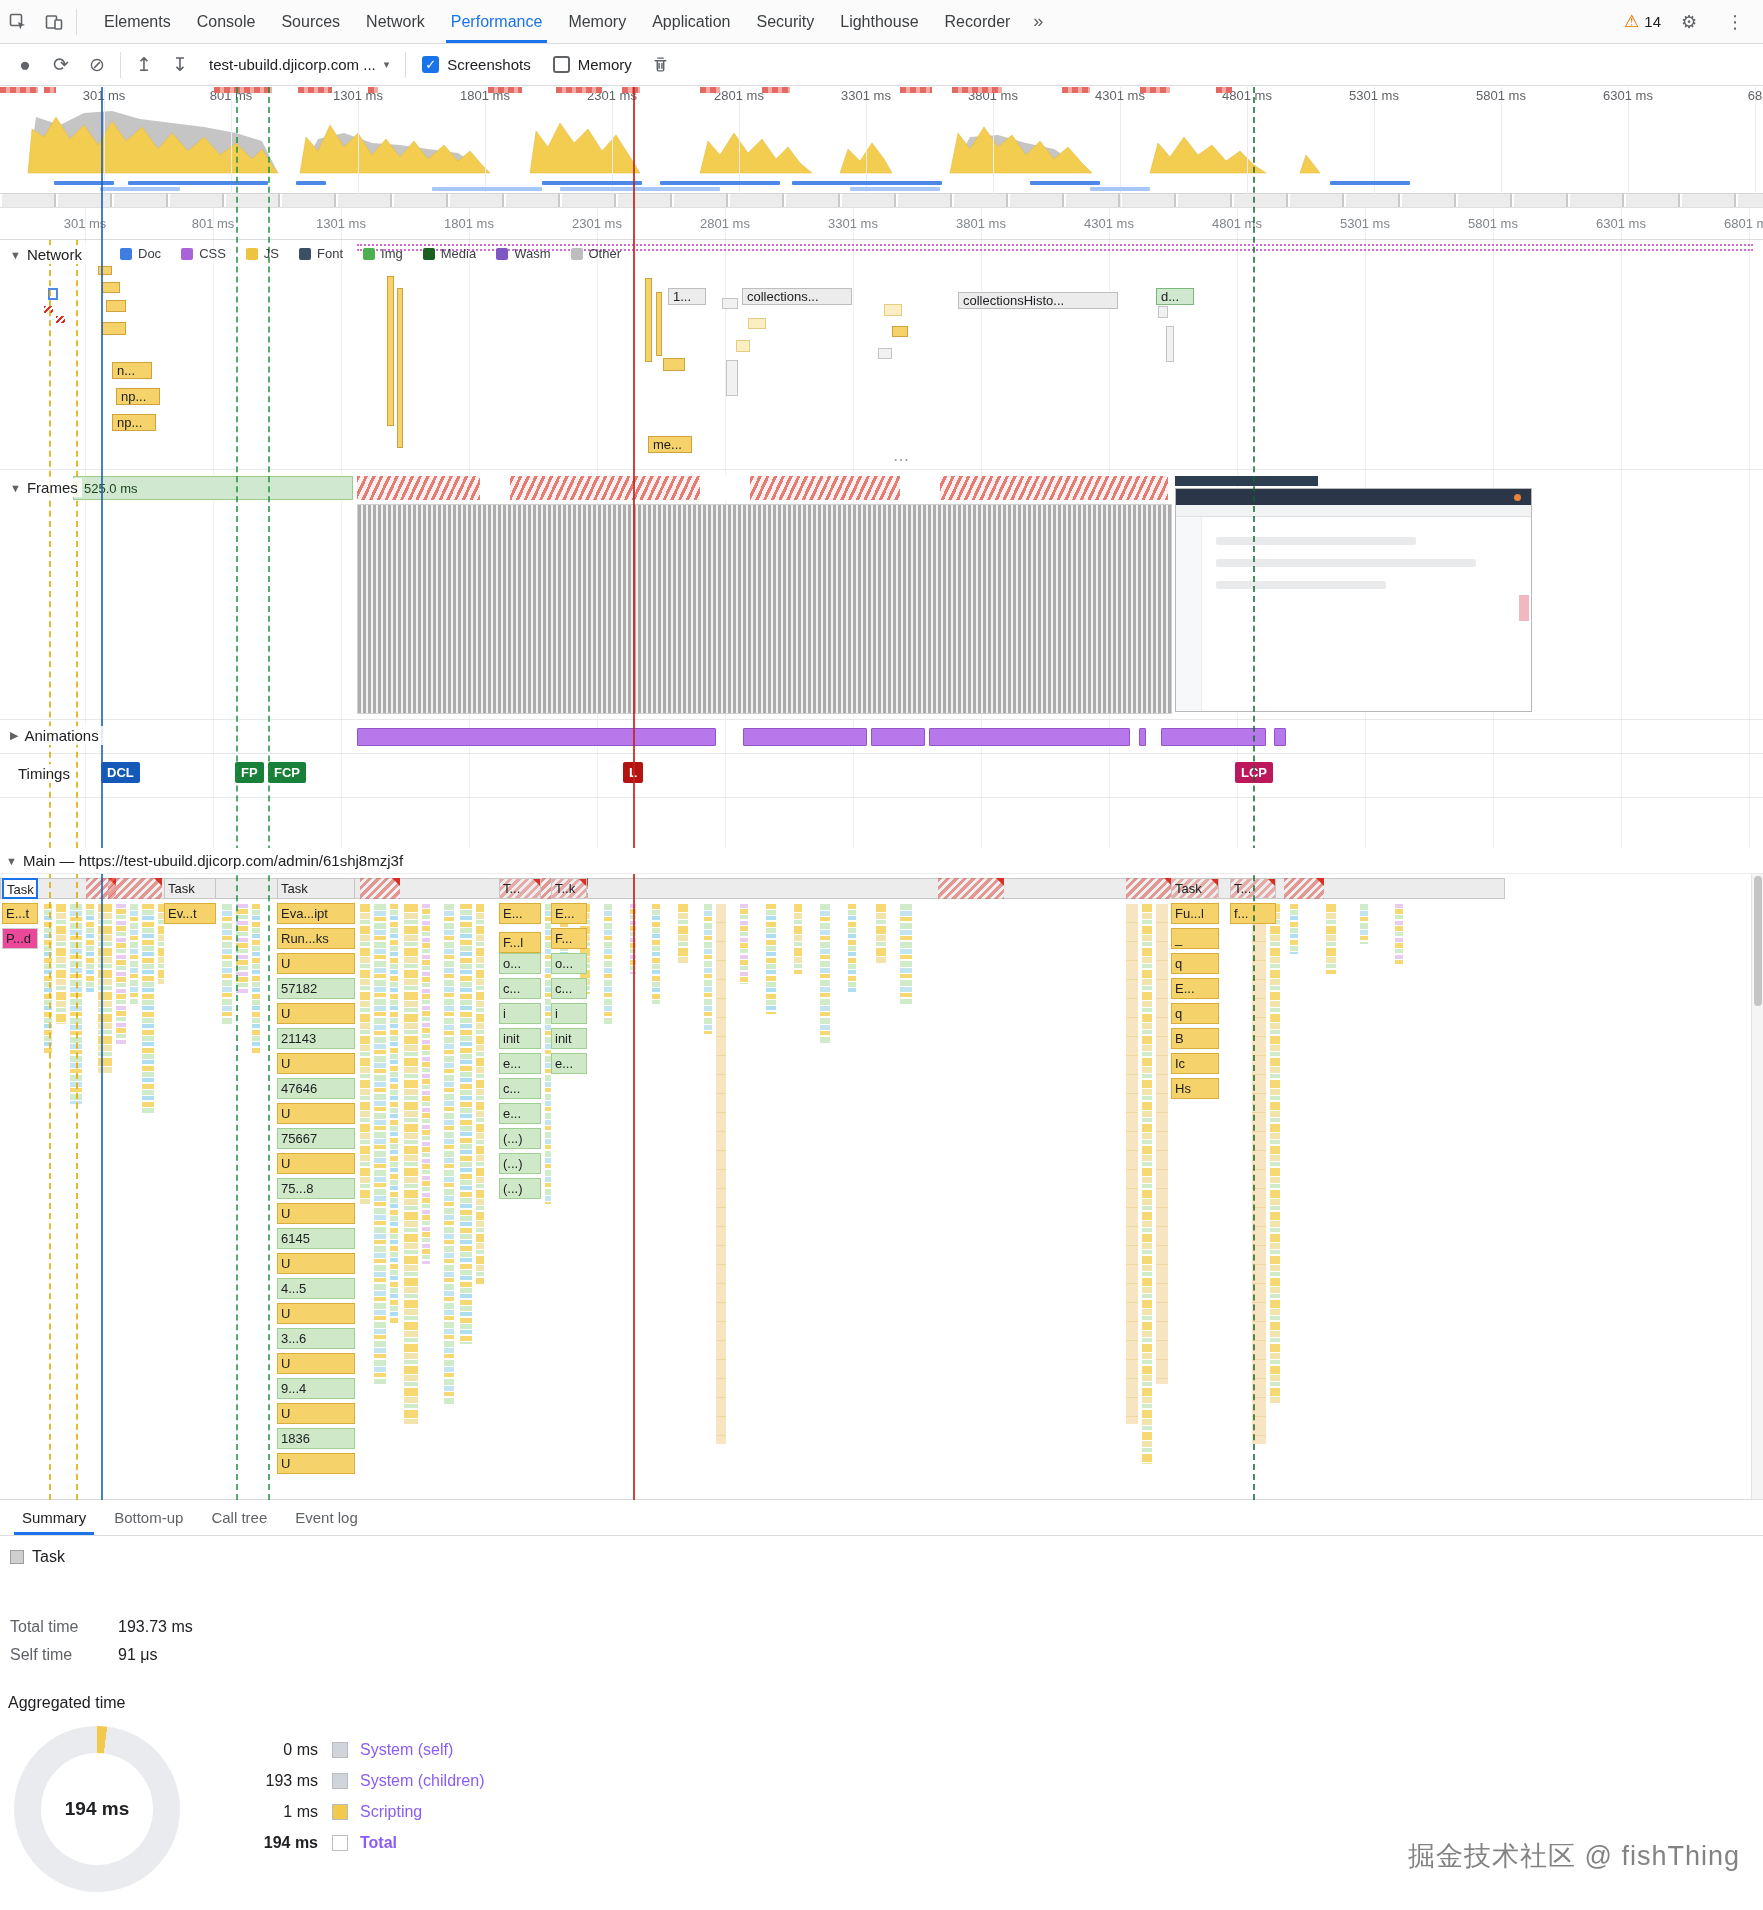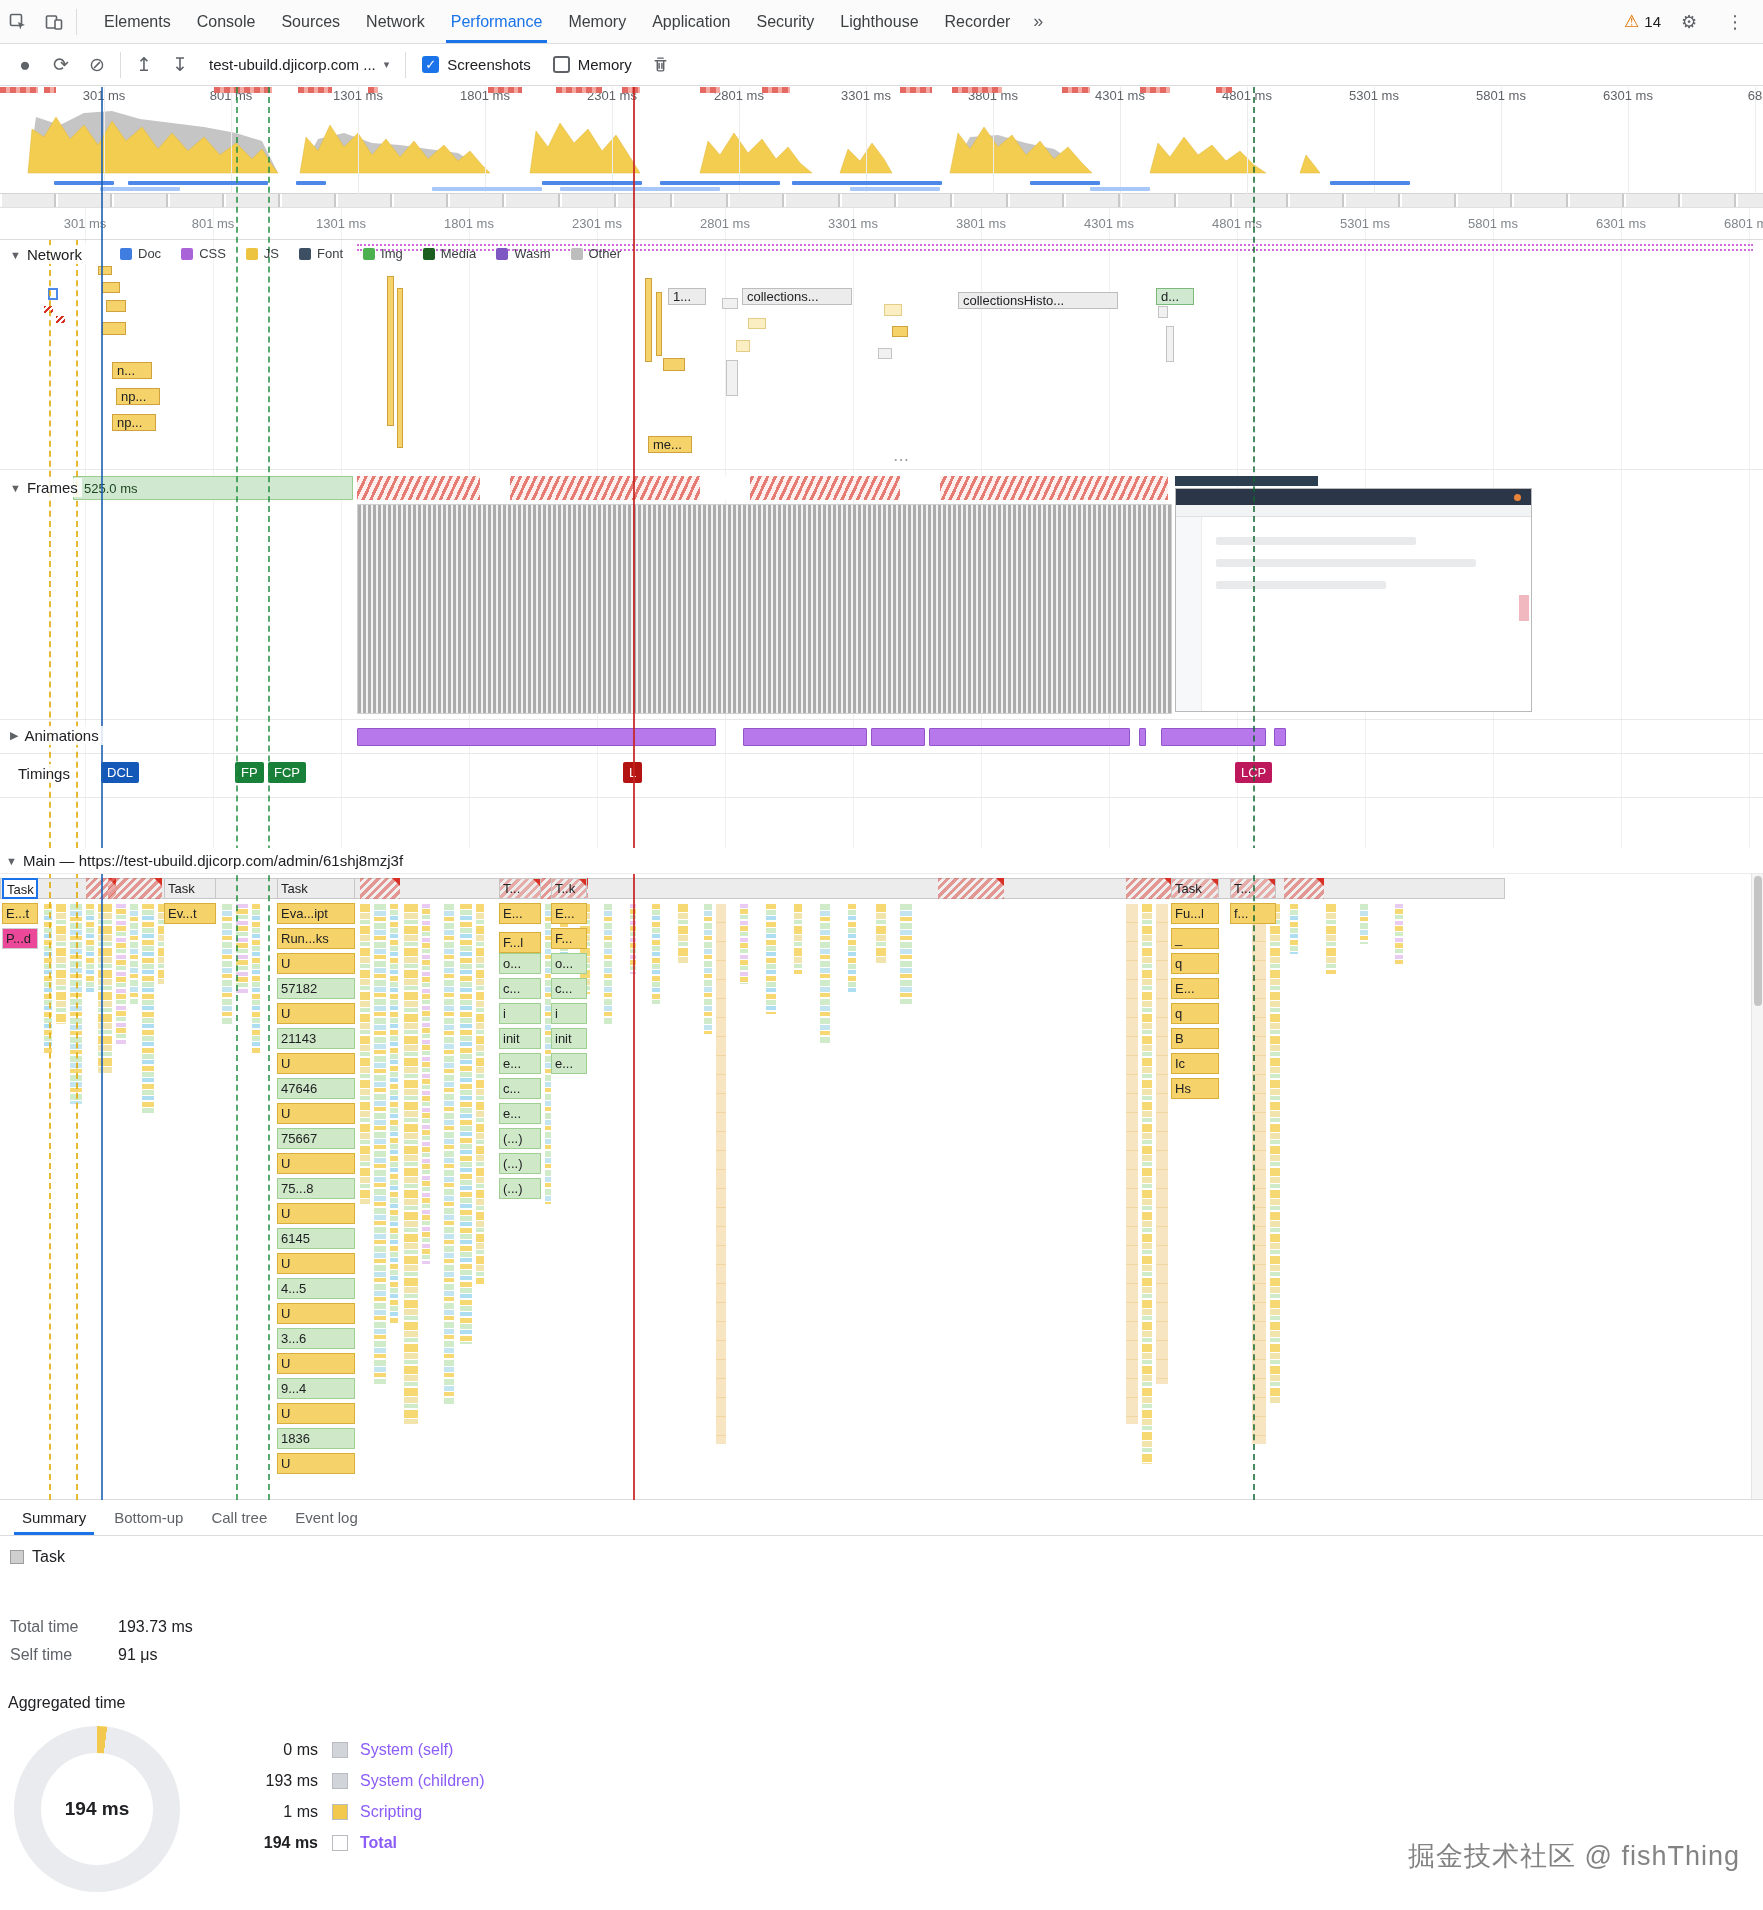--- a/index.html
+++ b/index.html
@@ -89,21 +89,21 @@
   #thumb-side{position:absolute;left:0;top:28px;bottom:0;width:26px;background:#f7f8f9;border-right:1px solid #ececec}
   #thumb-pink{position:absolute;right:2px;top:106px;width:10px;height:26px;background:#f2b8c0}
   .thumb-line{position:absolute;left:40px;height:8px;background:#e9eaec;border-radius:2px}
 
   
   #anim-lane{position:absolute;top:720px;left:0;right:0;height:34px;border-bottom:1px solid #e8e8e8}
   .anim-bar{position:absolute;top:8px;height:18px;background:#b678ea;border:1px solid #9254c8;border-radius:1px;z-index:2}
 
   
   #timings-lane{position:absolute;top:754px;left:0;right:0;height:44px;border-bottom:1px solid #e8e8e8}
-  .badge{position:absolute;top:8px;height:21px;line-height:21px;padding:0 6px;font-size:13px;font-weight:normal;color:#fff;border-radius:2px;z-index:3;cursor:pointer}
+  .badge{position:absolute;top:8px;height:21px;line-height:21px;padding:0 6px;font-size:13px;font-weight:bold;color:#fff;border-radius:2px;z-index:3;cursor:pointer}
 
   
   #ls-lane{position:absolute;top:798px;left:0;right:0;height:50px;border-bottom:1px solid #e8e8e8}
   #ls-line{position:absolute;left:885px;width:593px;top:24px;height:2px;background:#d4aaf5;z-index:2}
   .diamond{position:absolute;background:#c06ef0;transform:rotate(45deg);z-index:3}
 
   
   #main-hdr{position:absolute;top:848px;left:0;right:0;height:26px;background:#fff;border-bottom:1px solid #ececec;display:flex;align-items:center;padding-left:6px;gap:6px;font-size:15px;z-index:5}
   #flame-lane{position:absolute;top:874px;left:0;right:0;height:626px;border-bottom:1px solid #dadce0;overflow:hidden;background:#fff}
   .taskstrip{position:absolute;left:0;top:4px;width:1505px;height:21px;background:#ececec;border:1px solid #c9c9c9;z-index:1}

